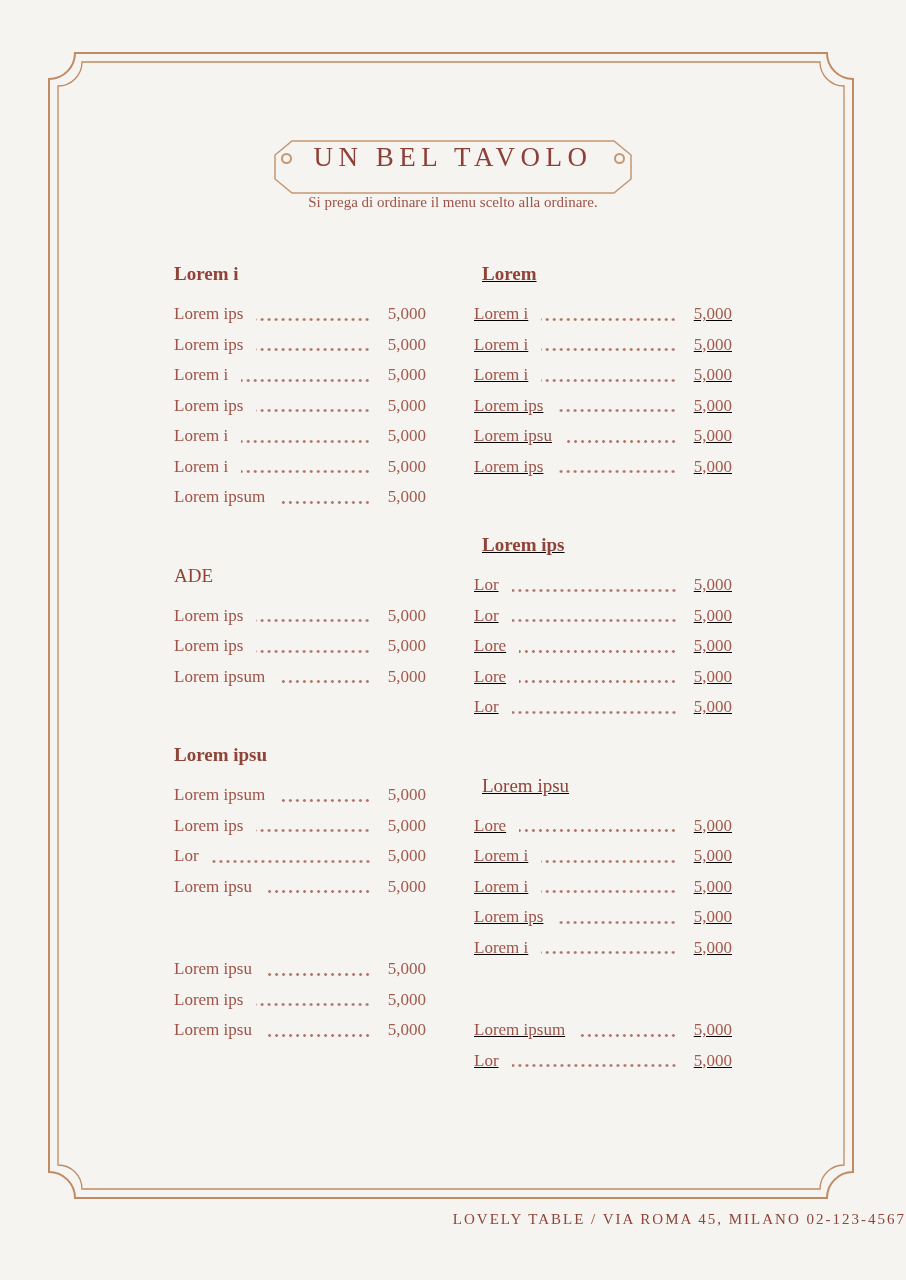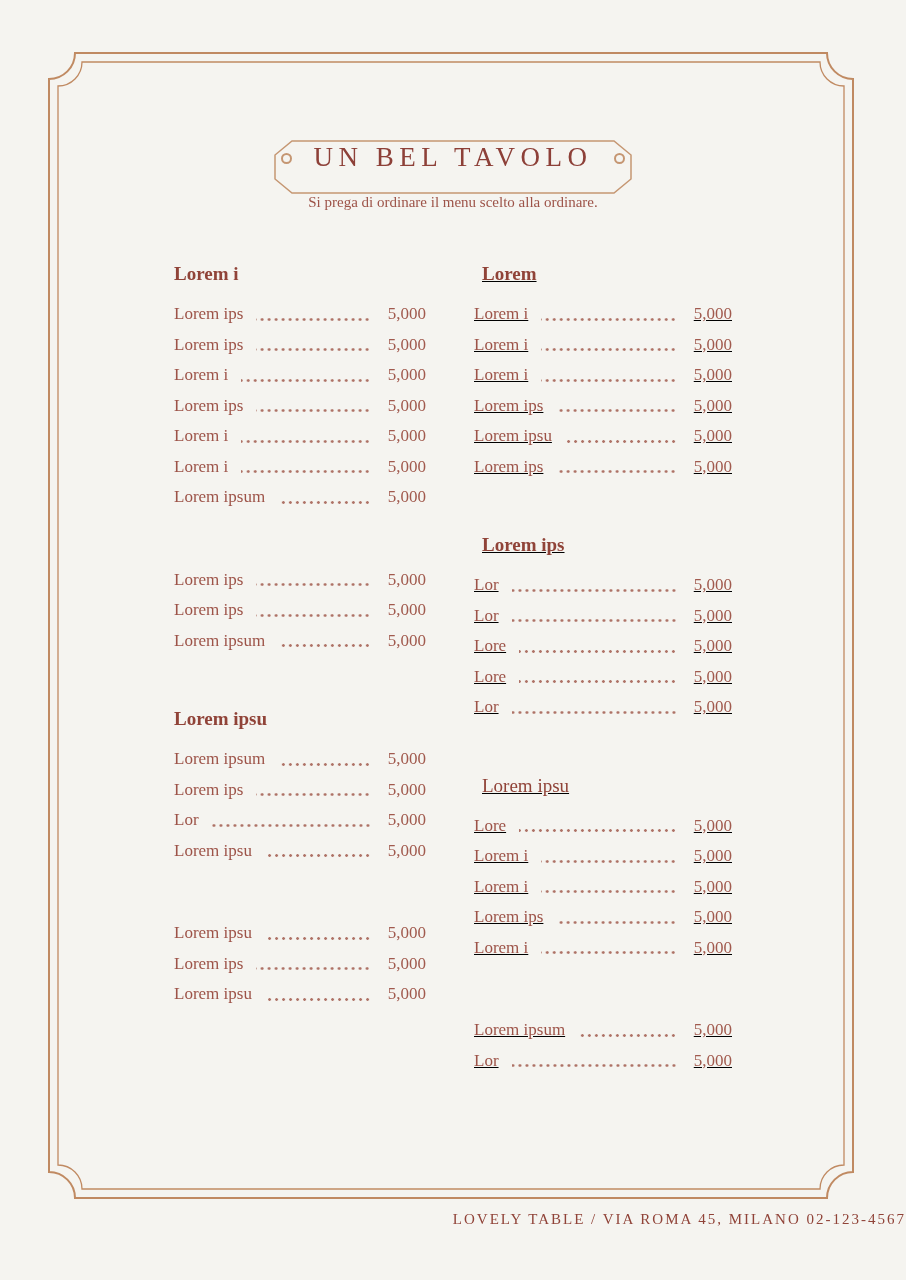--- a/index.html
+++ b/index.html
@@ -173,20 +173,21 @@
             <span class="dots"></span>
             <span class="price">5,000</span>
           </div>
           <div class="row">
             <span class="iname">Lorem ipsum</span>
             <span class="dots"></span>
             <span class="price">5,000</span>
           </div>
         </section>
         <section class="menu-section">
+          <h3 class="sec-title">ADE</h3>
           <div class="row">
             <span class="iname">Lorem ips</span>
             <span class="dots"></span>
             <span class="price">5,000</span>
           </div>
           <div class="row">
             <span class="iname">Lorem ips</span>
             <span class="dots"></span>
             <span class="price">5,000</span>
           </div>

